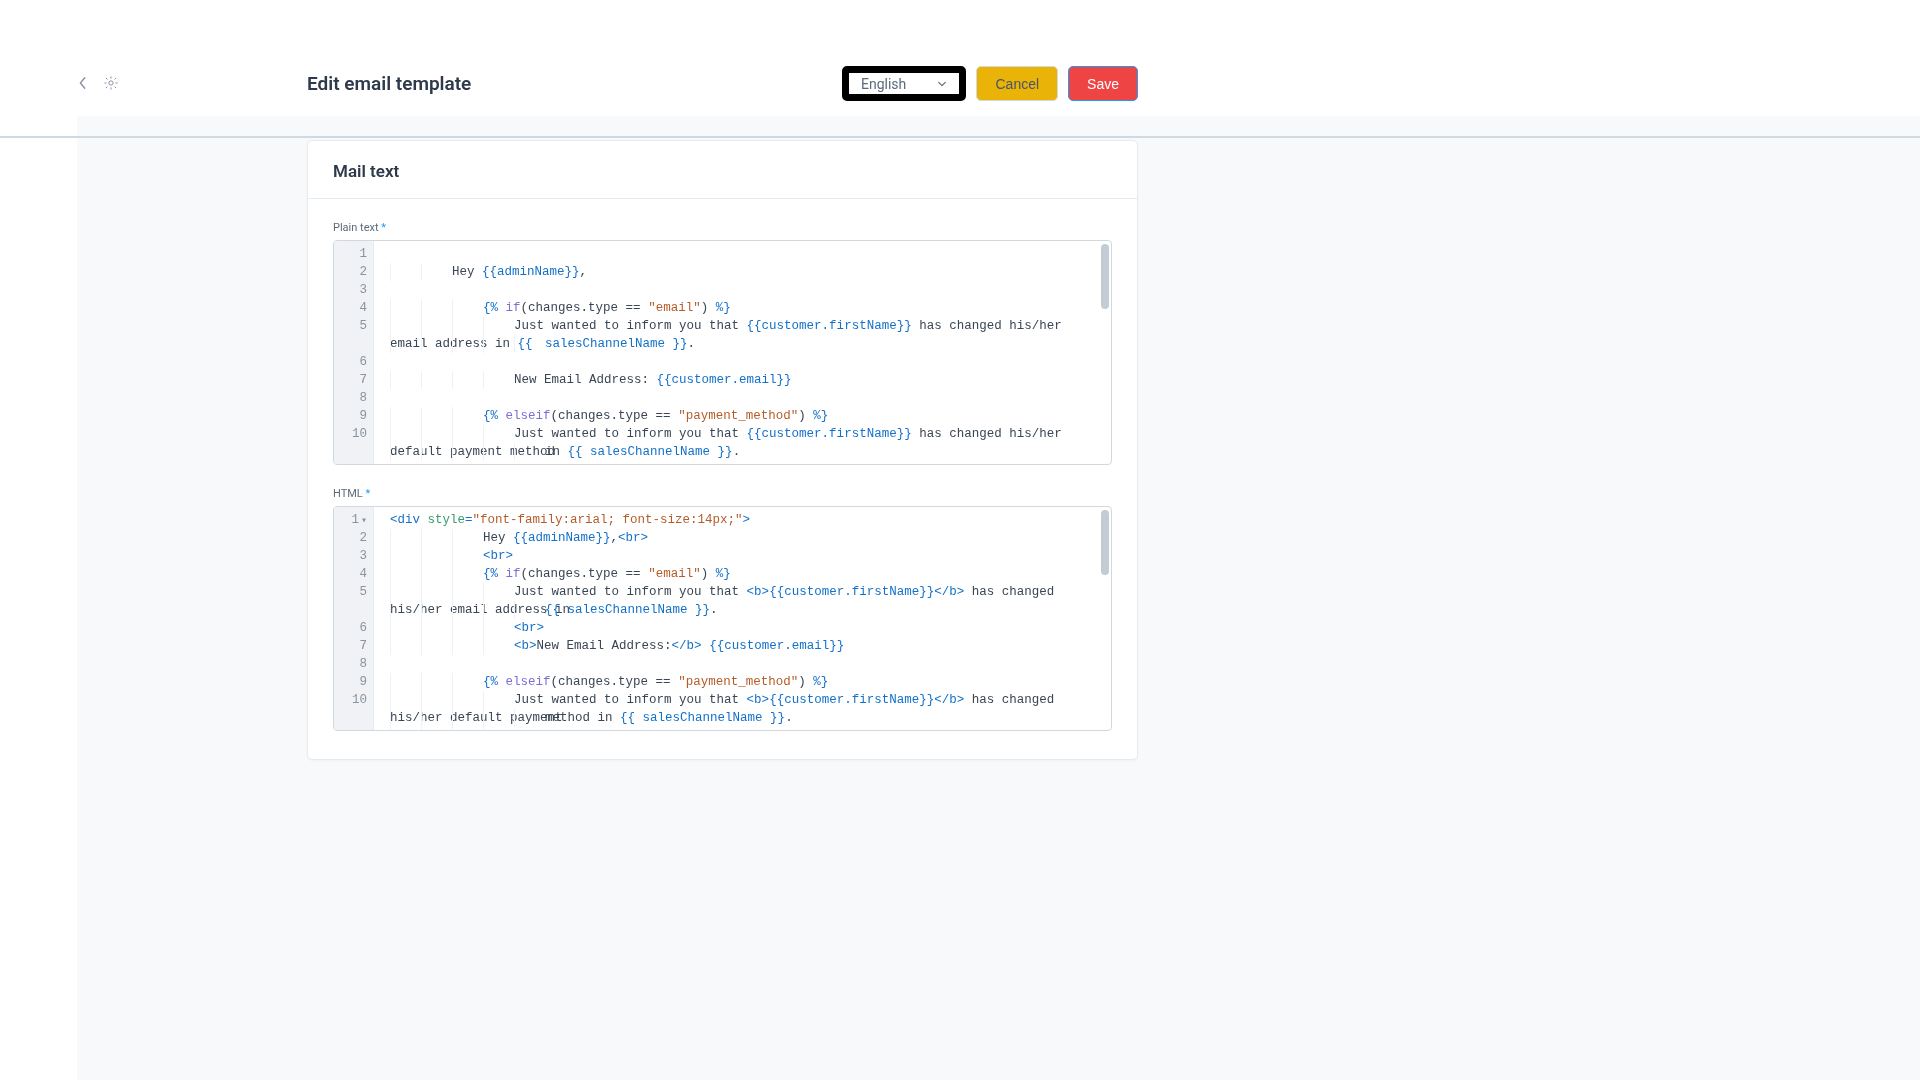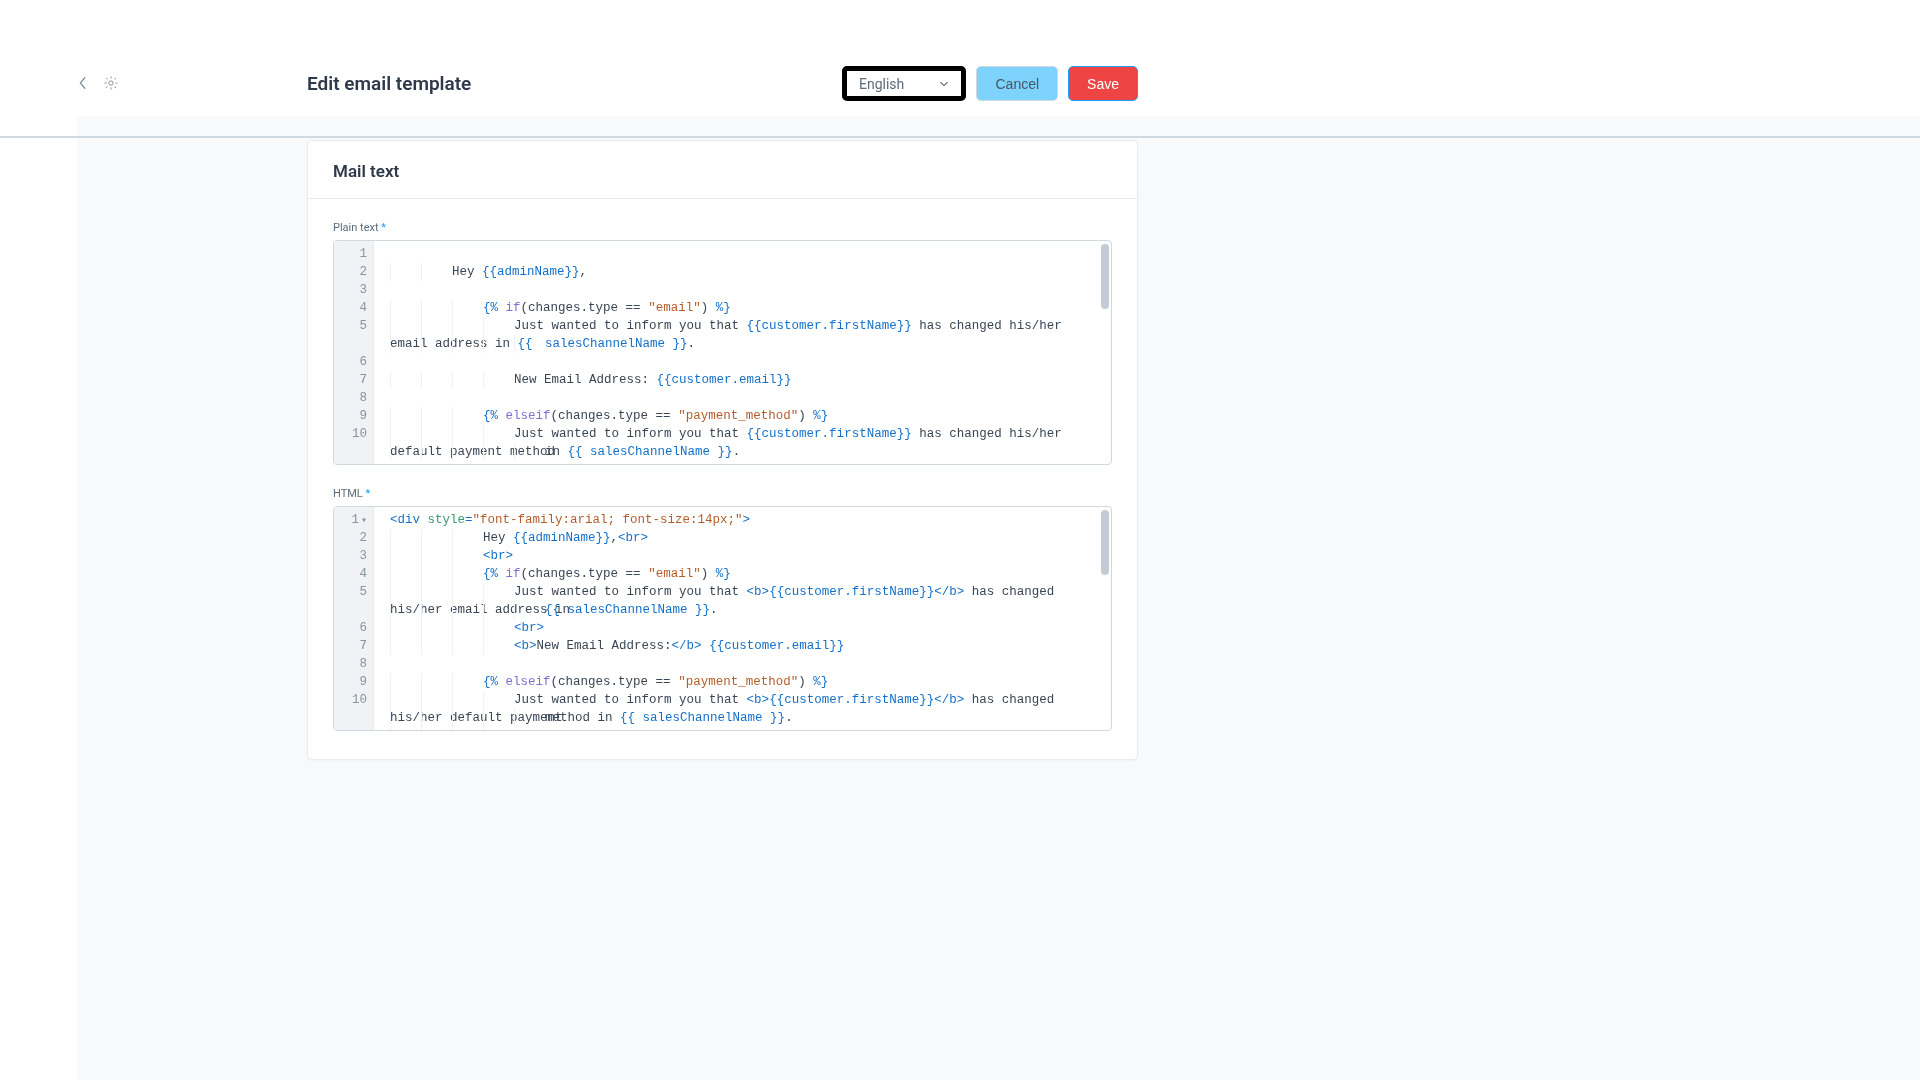--- a/index.html
+++ b/index.html
@@ -49,42 +49,42 @@
   top: 66px;
   left: 842px;
   display: flex;
   align-items: center;
   gap: 10px;
   width: 296px;
 }
 .lang-select {
   height: 35px;
   width: 127px;
-  border: 5px solid #000000;
+  border: 7px solid #000000;
   border-radius: 5px;
   display: flex;
   align-items: center;
   justify-content: space-between;
   padding: 0 12px;
   color: #5b6b7b;
   font-size: 14px;
   cursor: pointer;
   background: #fff;
 }
 .btn {
   height: 35px;
   border-radius: 5px;
   font-size: 14px;
   display: inline-flex;
   align-items: center;
   justify-content: center;
   cursor: pointer;
   padding: 0 18px;
   border: 1px solid #d1d9e0;
-  background: #7dd3fc;
+  background: #eab308;
   color: #4a5568;
   font-weight: 500;
 }
 .btn-primary {
   background: #ef4444;
   border-color: #189eff;
   color: #fff;
 }
 
 

